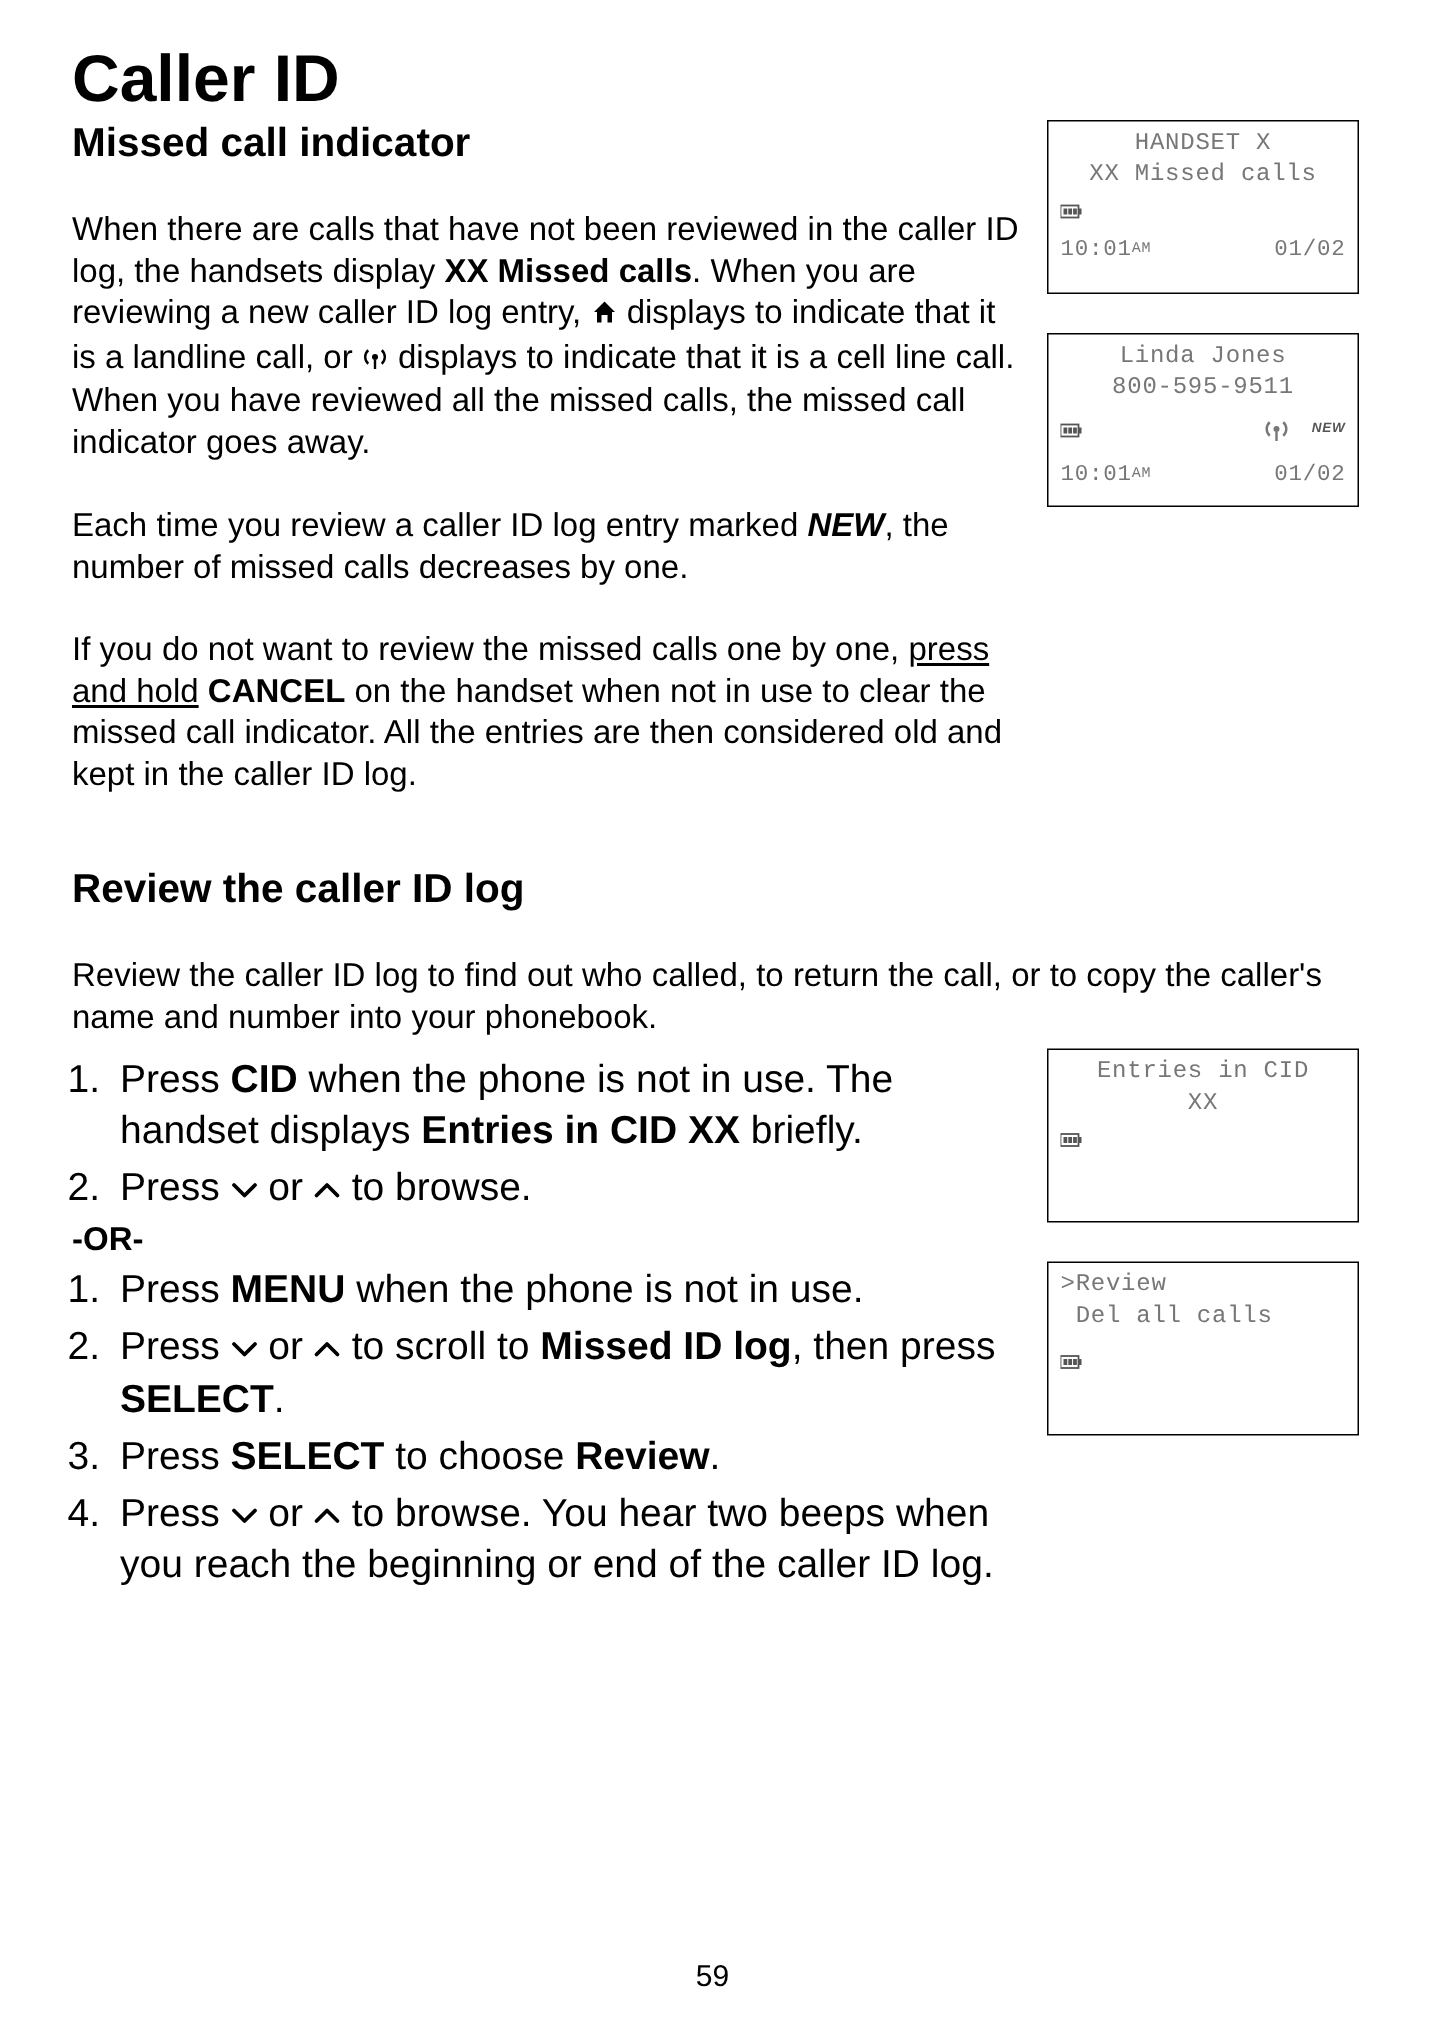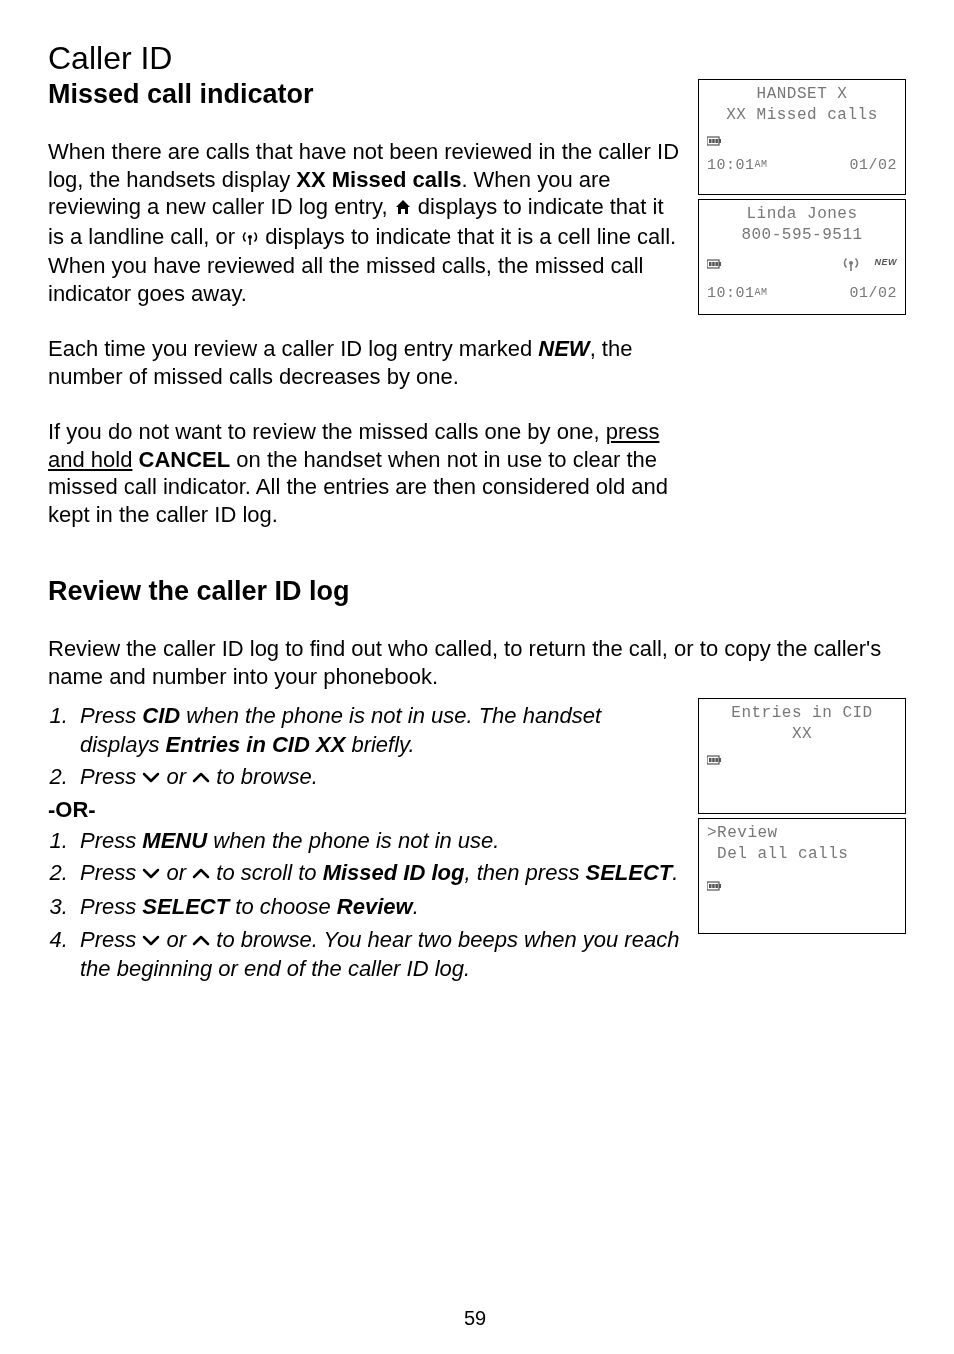--- a/index.html
+++ b/index.html
@@ -6,23 +6,23 @@
   html, body { margin: 0; padding: 0; }
   body {
     width: 954px;
     height: 1354px;
     font-family: Arial, Helvetica, sans-serif;
     color: #000;
     padding: 28px 48px 0 48px;
     position: relative;
   }
   .page-title {
-    font-size: 32px;
-    font-weight: normal;
-    margin: 12px 0 2px 0;
+    font-size: 44px;
+    font-weight: bold;
+    margin: 0 0 2px 0;
   }
   .subtitle {
     font-size: 27px;
     font-weight: bold;
     margin: 0 0 10px 0;
   }
   .content {
     font-size: 22px;
     line-height: 1.25;
     margin-top: 28px;
@@ -34,21 +34,21 @@
   .inline-icon {
     display: inline-block;
     vertical-align: -2px;
   }
   .row1 {
     display: flex;
     gap: 16px;
     align-items: flex-start;
   }
   .col-text { flex: 1 1 auto; }
-  .col-screens { flex: 0 0 208px; display: flex; flex-direction: column; gap: 4px; }
+  .col-screens { flex: 0 0 208px; display: flex; flex-direction: column; gap: 26px; }
   .lcd {
     border: 1.5px solid #000;
     width: 100%;
     font-family: "Courier New", Courier, monospace;
     font-size: 16px;
     color: #777;
     letter-spacing: 0.5px;
     padding: 4px 8px 8px 8px;
     line-height: 1.3;
     position: relative;
@@ -85,23 +85,22 @@
   }
   .lcd .ampm { font-size: 10px; position: relative; top: -2px; }
   .section2-title {
     font-size: 27px;
     font-weight: bold;
     margin: 40px 0 8px 0;
   }
   ol {
     padding-left: 26px;
     margin: 4px 0;
-    font-size: 22px;
+    font-size: 26px;
     line-height: 1.3;
-    font-style: italic;
   }
   ol li { margin-bottom: 4px; padding-left: 6px; }
   .or { font-weight: bold; font-size: 22px; margin: 2px 0 4px 0; }
   .page-num {
     position: absolute;
     bottom: 24px;
     left: 0; right: 4px;
     text-align: center;
     font-size: 20px;
   }

